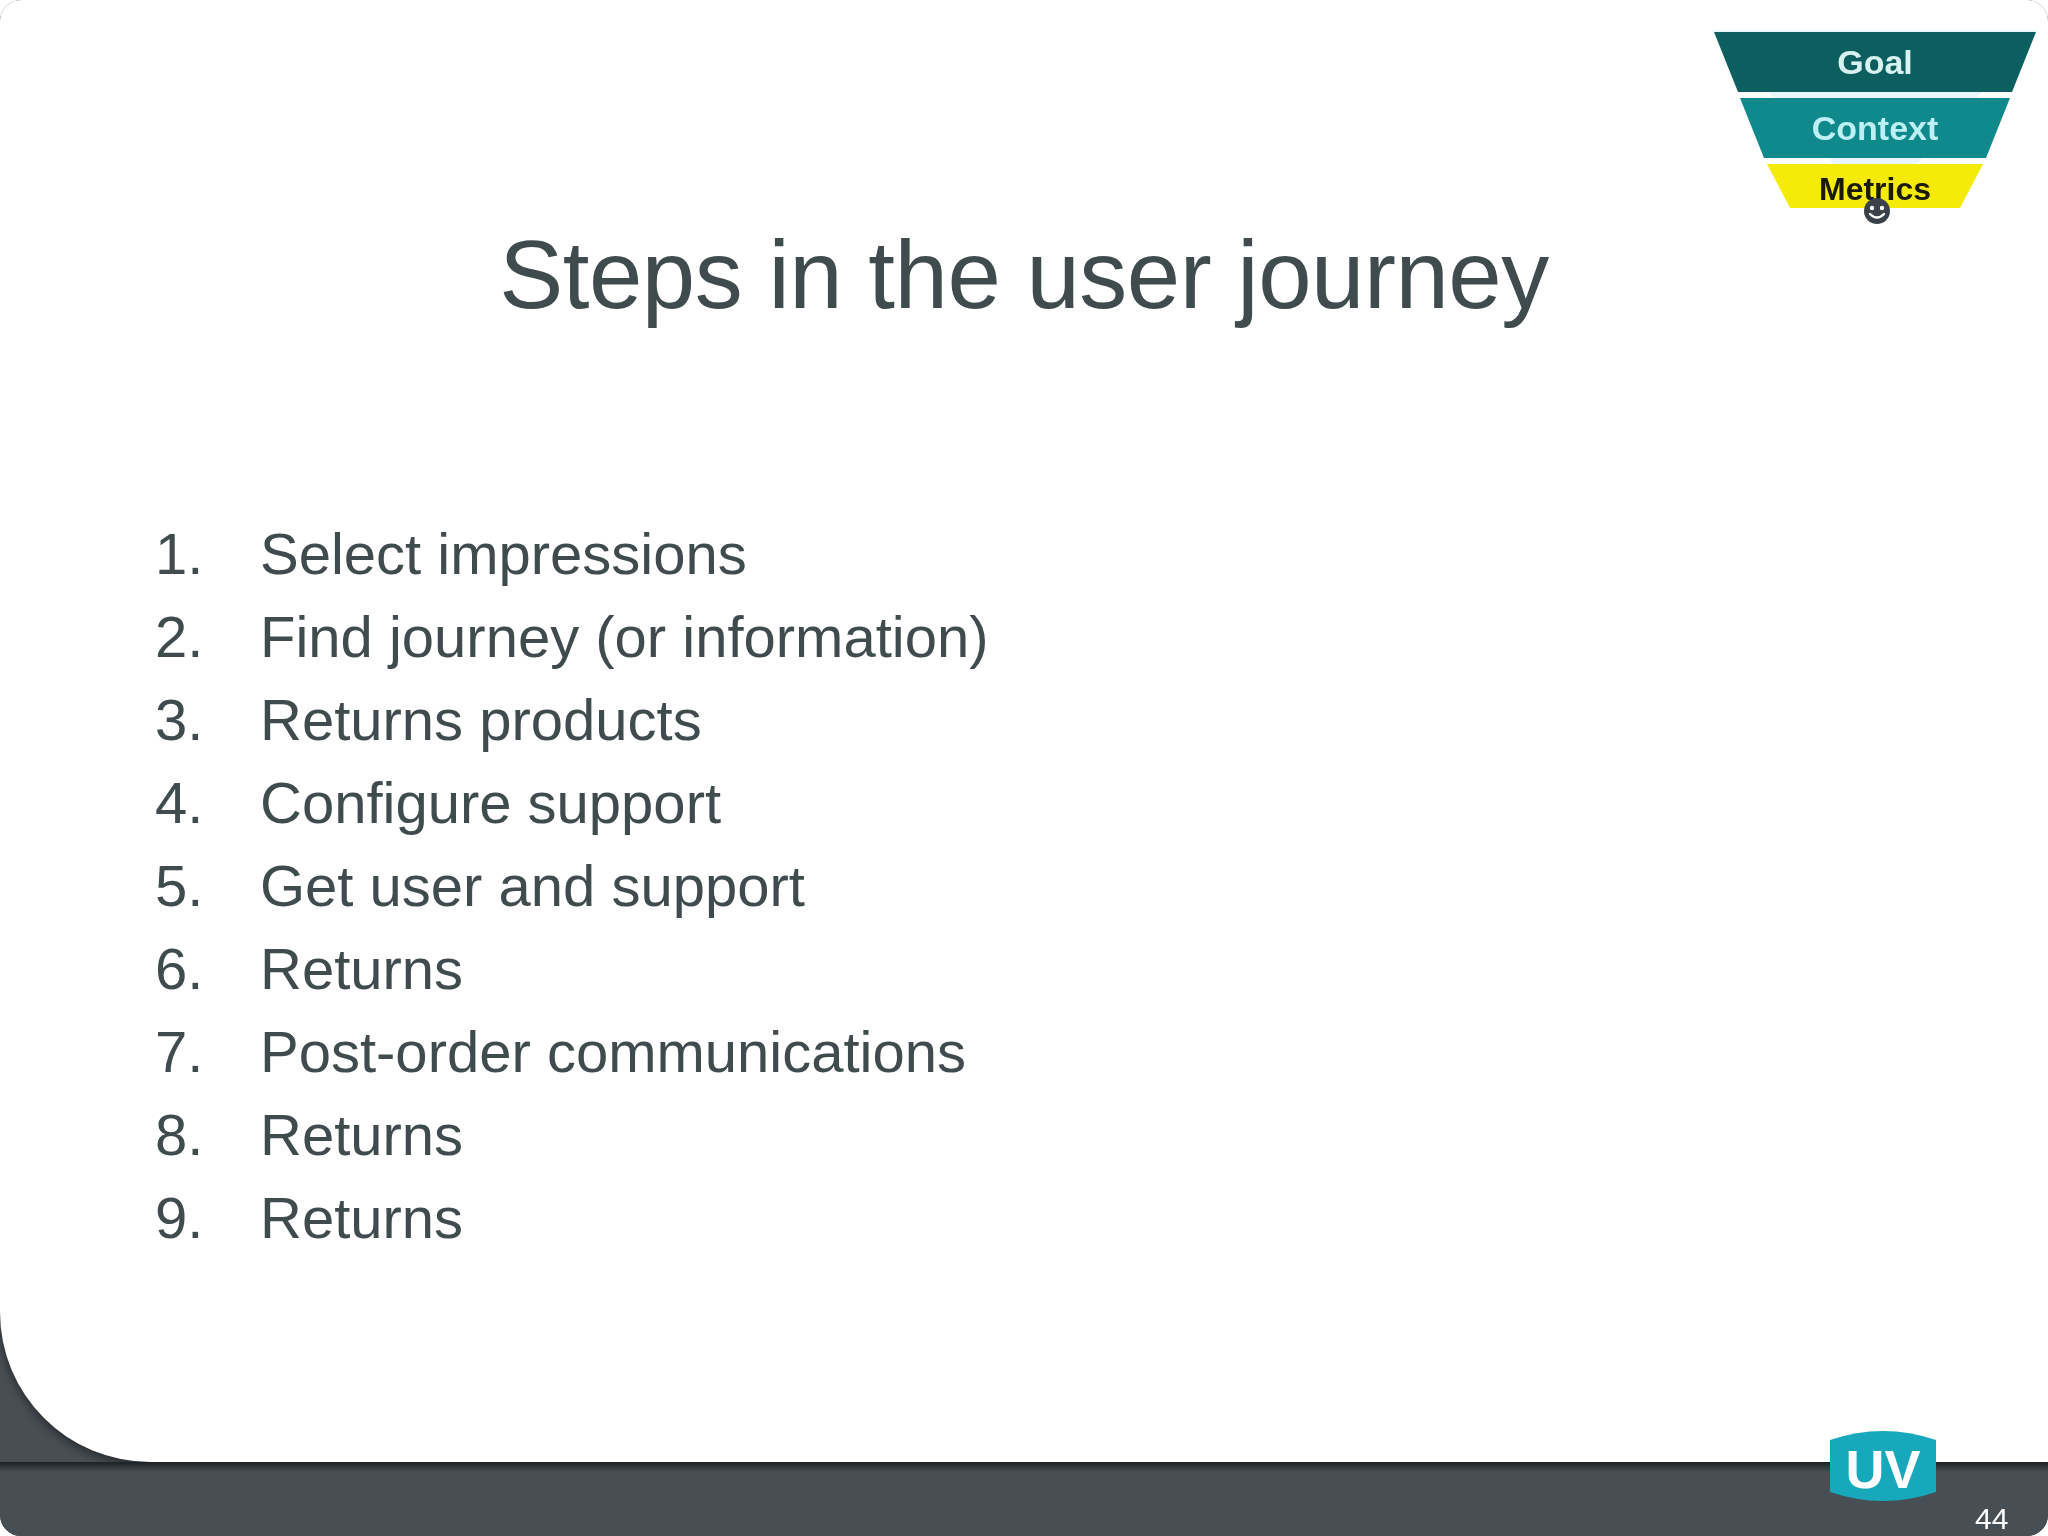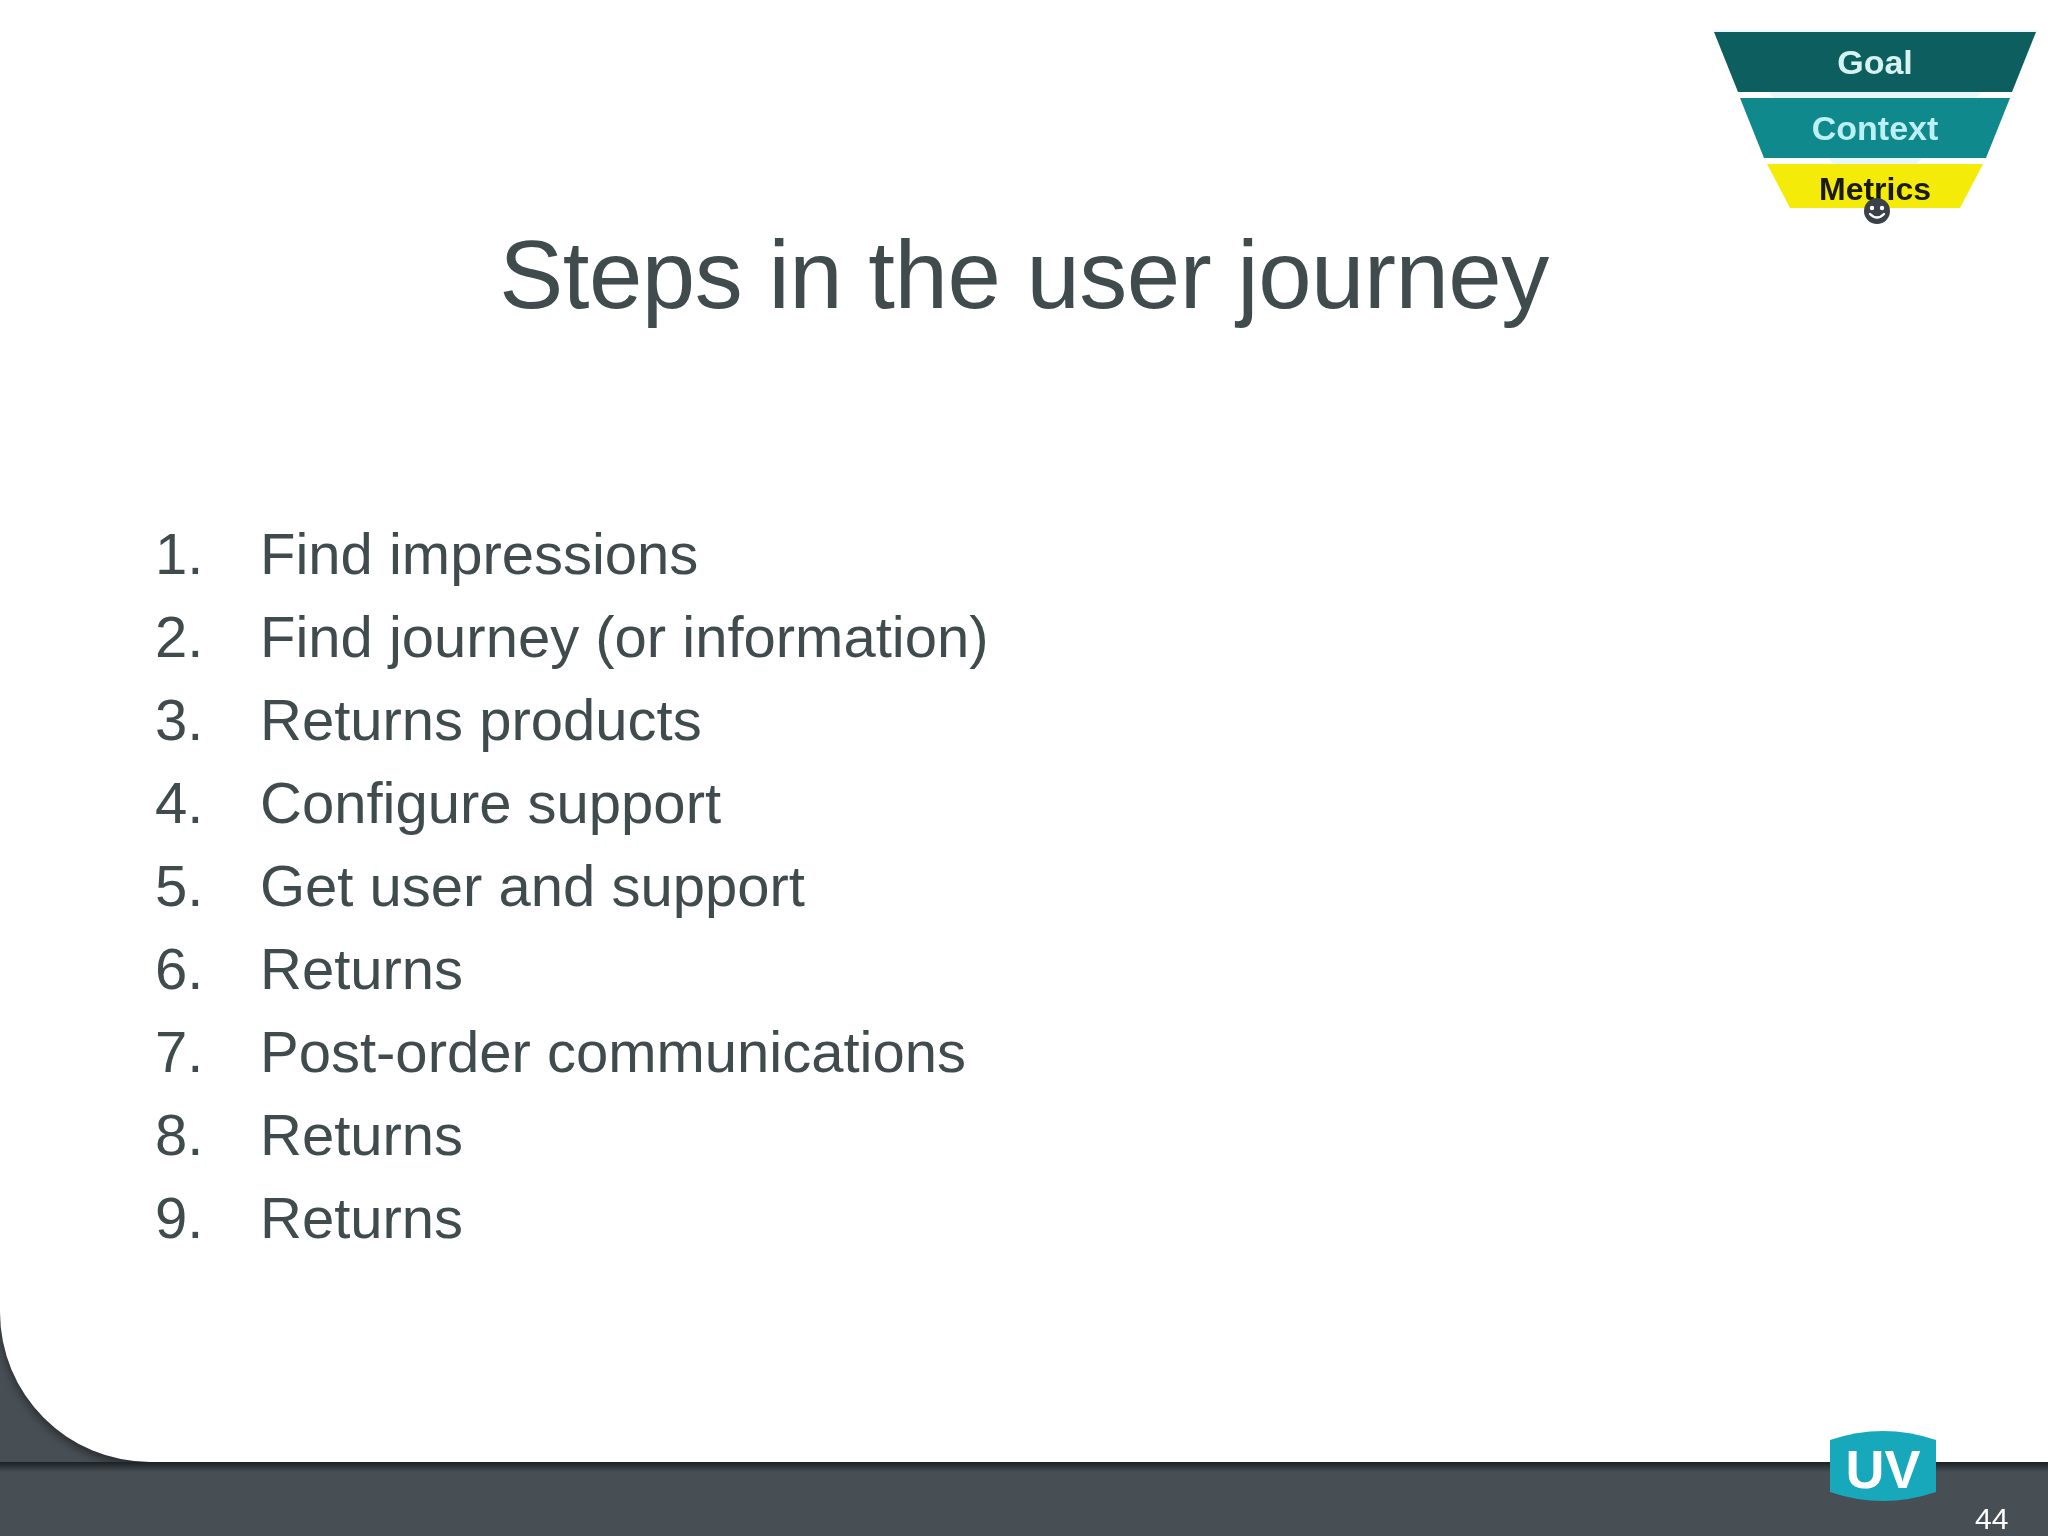--- a/index.html
+++ b/index.html
@@ -8,20 +8,21 @@
     background: #ffffff;
   }
 
   #slide {
     position: relative;
     width: 2048px;
     height: 1536px;
     overflow: hidden;
     background: #474e54;
     font-family: "Liberation Sans", sans-serif;
+    border-radius: 21px;
   }
 
   
   .sheet {
     position: absolute;
     left: 0;
     top: 0;
     width: 2048px;
     height: 1462px;
     background: #ffffff;
@@ -153,21 +154,21 @@
       <path d="M8,18 Q15,25 22,18" stroke="#ffffff" stroke-width="2.4" fill="none" stroke-linecap="round"></path>
     </svg>
   </div>
 
   <div class="slide-title">Steps in the user journey</div>
 
   <div class="steps-list">
 
     <div class="step-row">
       <span class="step-num">1.</span>
-      <span class="step-label">Find impressions</span>
+      <span class="step-label">Select impressions</span>
     </div>
 
     <div class="step-row">
       <span class="step-num">2.</span>
       <span class="step-label">Find journey (or information)</span>
     </div>
 
     <div class="step-row">
       <span class="step-num">3.</span>
       <span class="step-label">Returns products</span>

